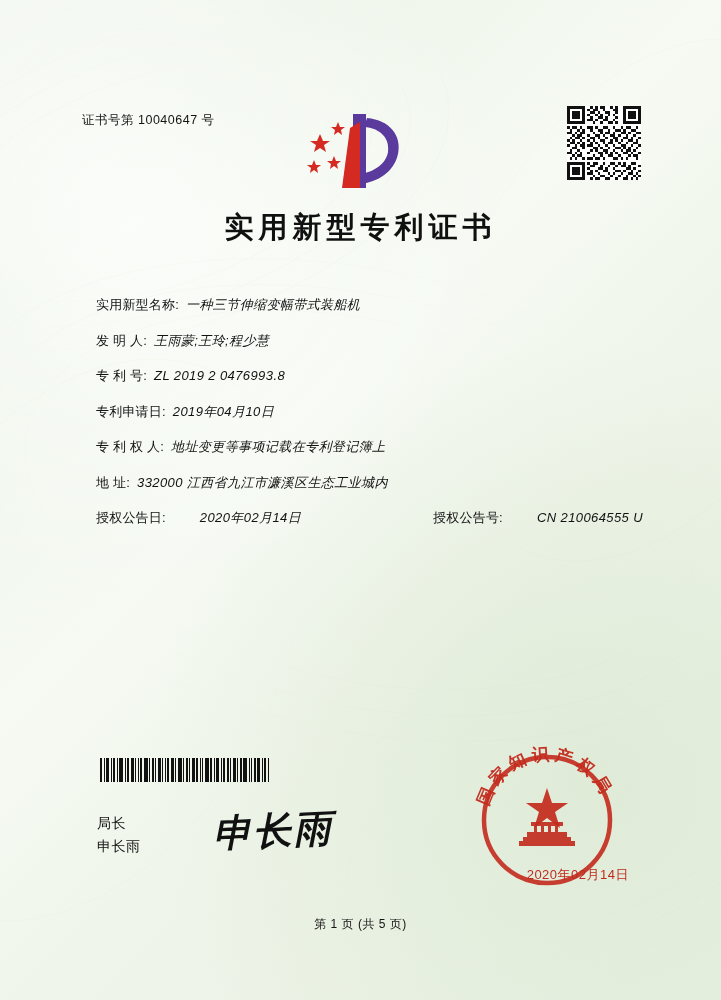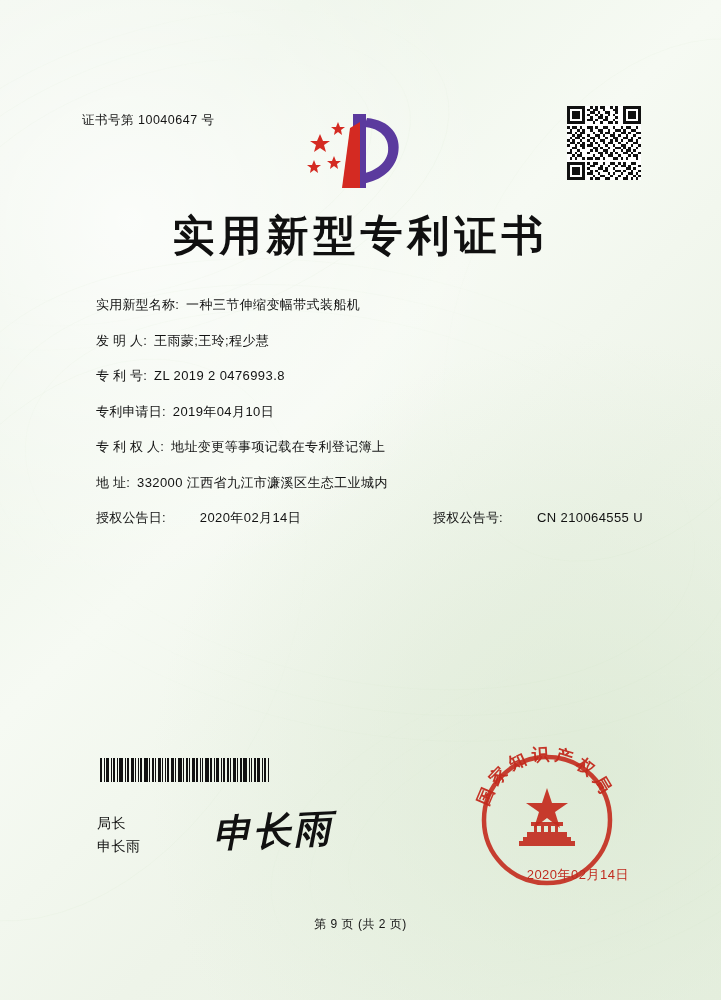--- a/index.html
+++ b/index.html
@@ -68,21 +68,21 @@
 
   
   .main-title {
     position: absolute;
     left: 0;
     right: 0;
     top: 208px;
     text-align: center;
     font-family: "DejaVu Serif", serif;
     font-weight: bold;
-    font-size: 42px;
+    font-size: 29px;
     letter-spacing: 5px;
     color: #101010;
   }
 
   
   .fields {
     position: absolute;
     left: 96px;
     right: 78px;
     top: 296px;
@@ -95,20 +95,21 @@
     color: #121212;
     white-space: nowrap;
   }
   .field-label {
     flex: 0 0 auto;
     letter-spacing: 0.2px;
   }
   .field-value {
     margin-left: 7px;
     letter-spacing: 0.4px;
+    font-style: italic;
   }
   .field-row.dual {
     justify-content: space-between;
   }
   .dual-gap {
     display: inline-block;
     width: 78px;
   }
 
   
@@ -590,16 +591,16 @@
       <rect x="85" y="90" width="3" height="8"></rect>
       <rect x="92" y="90" width="3" height="8"></rect>
       <rect x="56" y="105" width="56" height="5"></rect>
     </g>
     <text font-family="'DejaVu Serif', serif" font-size="17" font-weight="bold" fill="#c32a1d" opacity="0.95" letter-spacing="5">
       <textPath href="#arcTop" startOffset="7%">国家知识产权局</textPath>
     </text>
   </svg>
   <div class="seal-date">2020年02月14日</div>
 
-  <div class="page-num">第 9 页 (共 2 页)</div>
+  <div class="page-num">第 1 页 (共 5 页)</div>
   <div class="footnote">其他事项参见背面</div>
 
 </div>
 
 </body></html>

